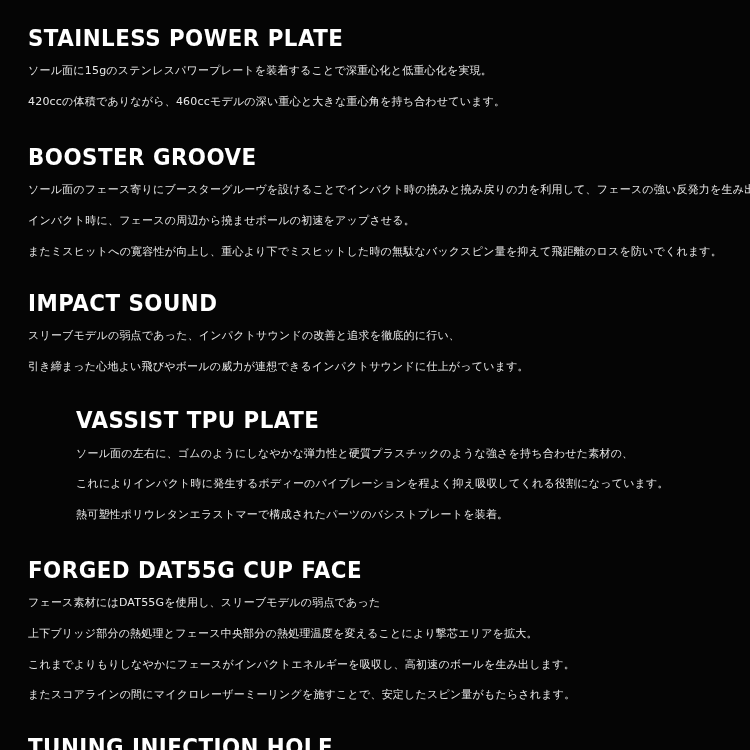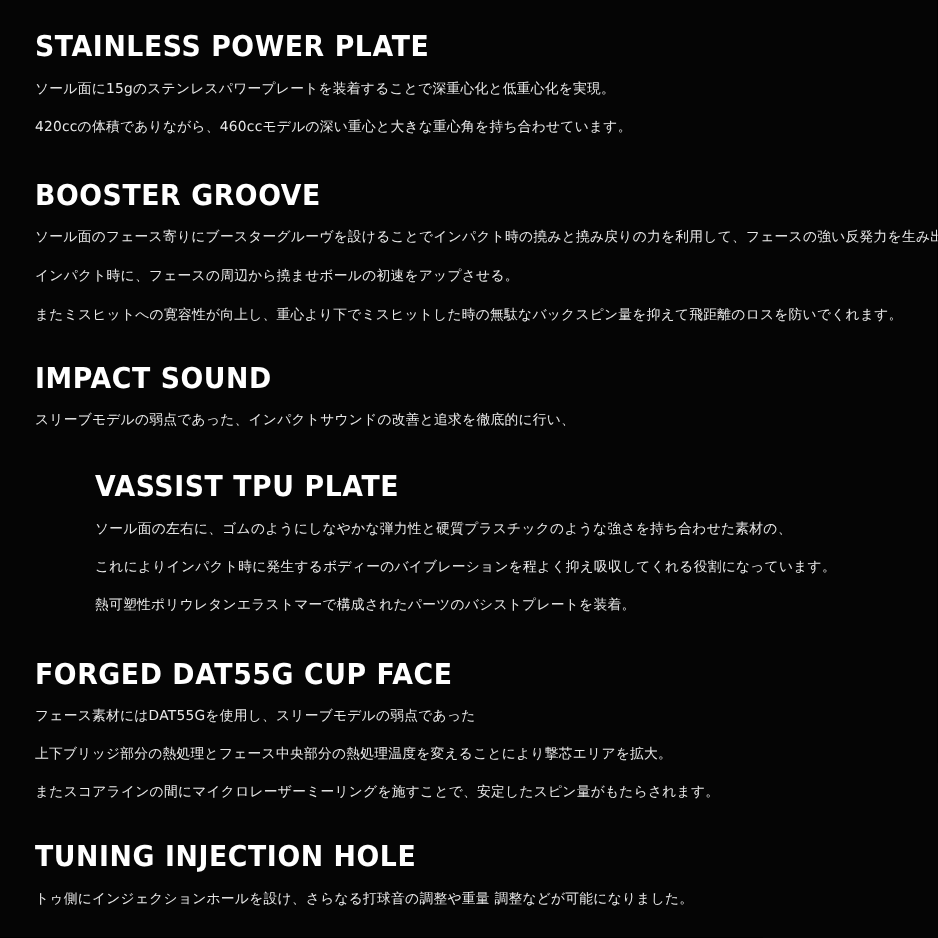--- a/index.html
+++ b/index.html
@@ -80,37 +80,39 @@
         <p class="body-line">ソール面のフェース寄りにブースターグルーヴを設けることでインパクト時の撓みと撓み戻りの力を利用して、フェースの強い反発力を生み出します。</p>
         <p class="body-line">インパクト時に、フェースの周辺から撓ませボールの初速をアップさせる。</p>
         <p class="body-line">またミスヒットへの寛容性が向上し、重心より下でミスヒットした時の無駄なバックスピン量を抑えて飛距離のロスを防いでくれます。</p>
       </div>
     </div>
 
     <div class="section s-impact">
       <h2 class="section-title">IMPACT SOUND</h2>
       <div class="section-body">
         <p class="body-line">スリーブモデルの弱点であった、インパクトサウンドの改善と追求を徹底的に行い、</p>
+        <p class="body-line">引き締まった心地よい飛びやボールの威力が連想できるインパクトサウンドに仕上がっています。</p>
       </div>
     </div>
 
     <div class="section s-vassist">
       <h2 class="section-title">VASSIST TPU PLATE</h2>
       <div class="section-body">
         <p class="body-line">ソール面の左右に、ゴムのようにしなやかな弾力性と硬質プラスチックのような強さを持ち合わせた素材の、</p>
         <p class="body-line">これによりインパクト時に発生するボディーのバイブレーションを程よく抑え吸収してくれる役割になっています。</p>
         <p class="body-line">熱可塑性ポリウレタンエラストマーで構成されたパーツのバシストプレートを装着。</p>
       </div>
     </div>
 
     <div class="section s-forged">
       <h2 class="section-title">FORGED DAT55G CUP FACE</h2>
       <div class="section-body">
         <p class="body-line">フェース素材にはDAT55Gを使用し、スリーブモデルの弱点であった</p>
         <p class="body-line">上下ブリッジ部分の熱処理とフェース中央部分の熱処理温度を変えることにより撃芯エリアを拡大。</p>
+        <p class="body-line">これまでよりもりしなやかにフェースがインパクトエネルギーを吸収し、高初速のボールを生み出します。</p>
         <p class="body-line">またスコアラインの間にマイクロレーザーミーリングを施すことで、安定したスピン量がもたらされます。</p>
       </div>
     </div>
 
     <div class="section s-tuning">
       <h2 class="section-title">TUNING INJECTION HOLE</h2>
       <div class="section-body">
         <p class="body-line">トゥ側にインジェクションホールを設け、さらなる打球音の調整や重量 調整などが可能になりました。</p>
       </div>
     </div>

